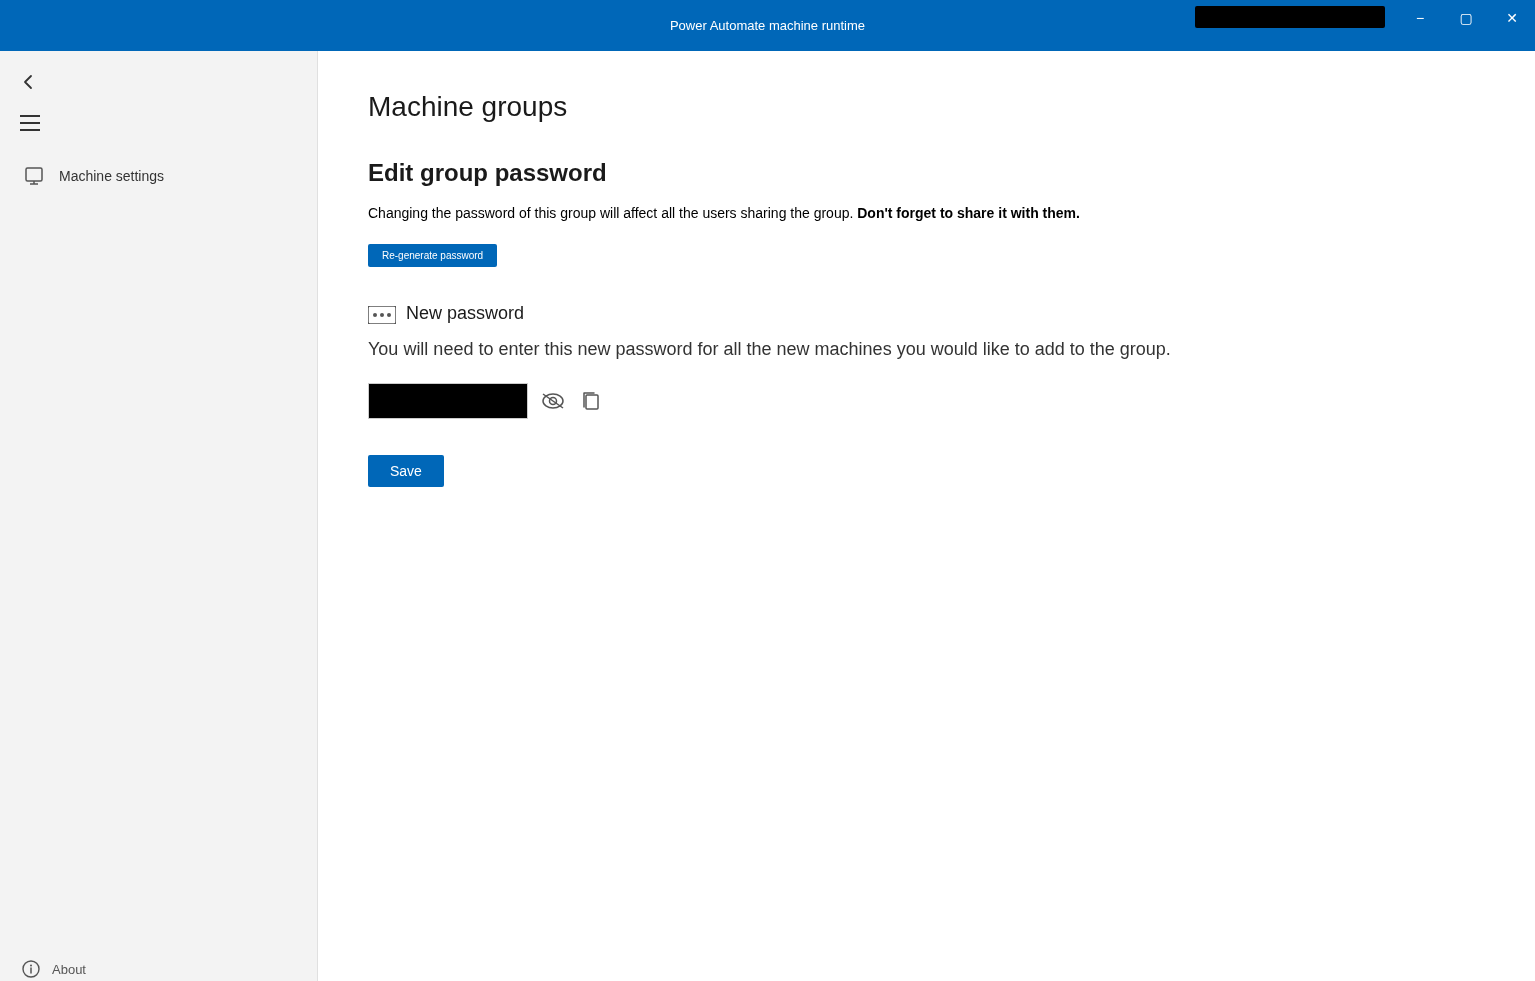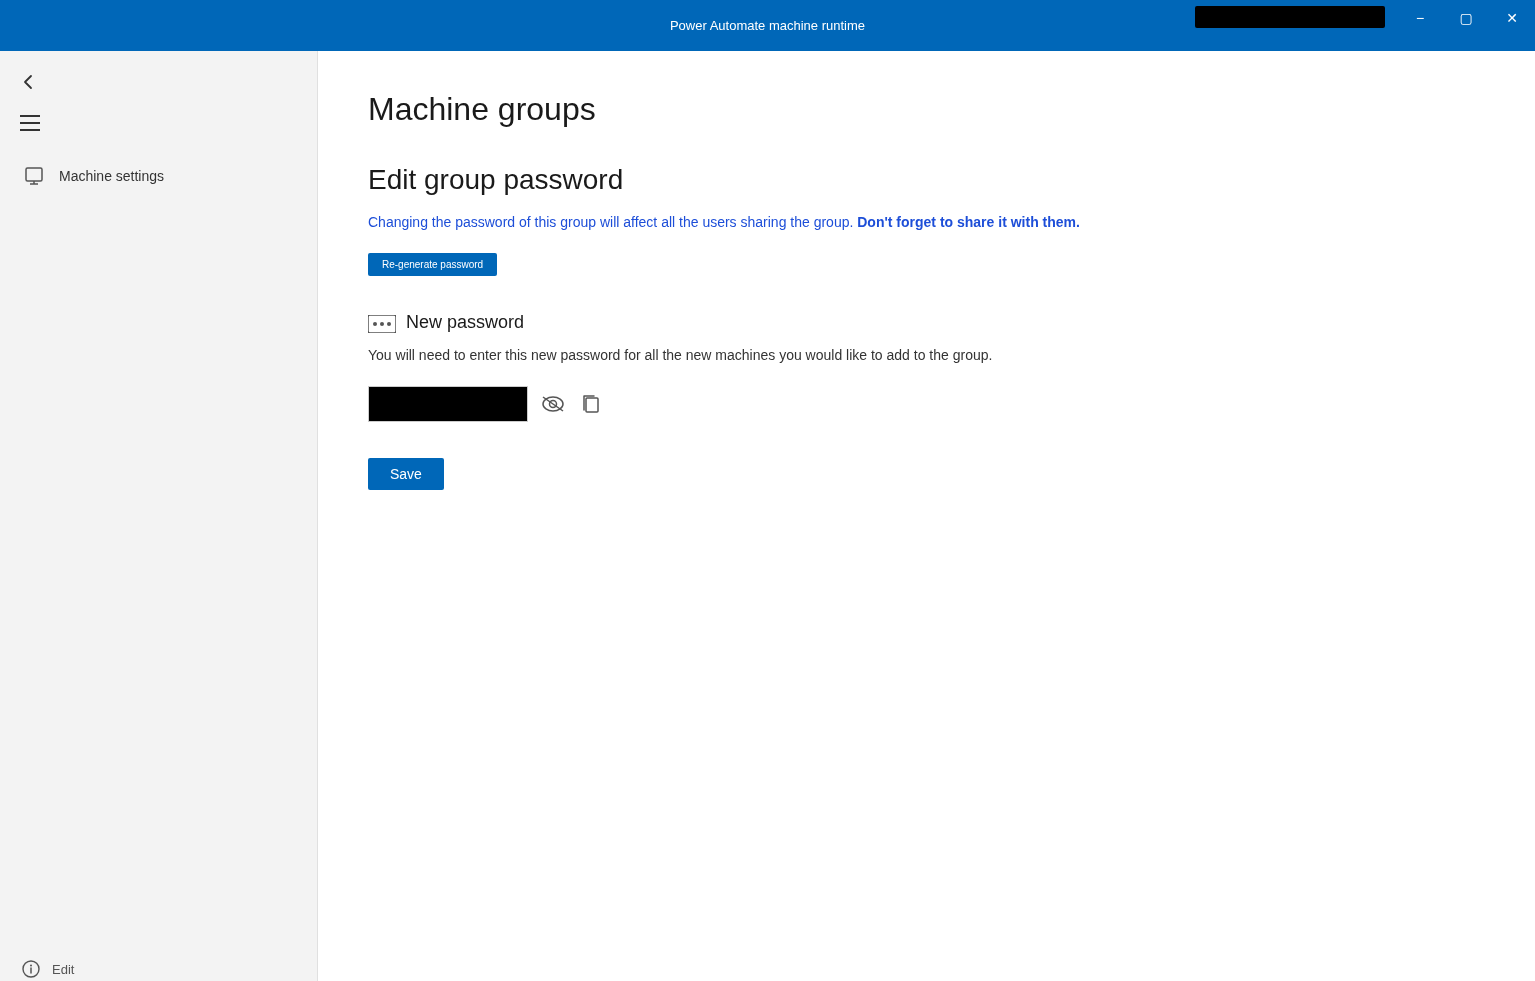--- a/index.html
+++ b/index.html
@@ -124,36 +124,36 @@
 
     
     .main-content {
       flex: 1;
       background: white;
       padding: 40px 50px;
       overflow-y: auto;
     }
 
     .page-title {
-      font-size: 32px;
+      font-size: 28px;
       font-weight: 300;
       color: #1a1a1a;
       margin-bottom: 36px;
     }
 
     .section-title {
-      font-size: 28px;
-      font-weight: 400;
+      font-size: 24px;
+      font-weight: 700;
       color: #1a1a1a;
       margin-bottom: 16px;
     }
 
     .description-text {
       font-size: 14px;
-      color: #1d4ed8;
+      color: #000000;
       margin-bottom: 20px;
       line-height: 1.5;
     }
     .description-text strong {
       font-weight: 700;
     }
 
     .regen-btn {
       background: #0067b8;
       color: white;
@@ -169,21 +169,21 @@
       display: flex;
       align-items: flex-end;
       font-size: 18px;
       font-weight: 400;
       color: #1a1a1a;
       margin-bottom: 12px;
       gap: 10px;
     }
 
     .password-desc {
-      font-size: 14px;
+      font-size: 18px;
       color: #333;
       margin-bottom: 20px;
       line-height: 1.5;
     }
 
     .password-row {
       display: flex;
       align-items: center;
       gap: 10px;
       margin-bottom: 36px;
@@ -272,21 +272,21 @@
     </nav>
 
     <div class="sidebar-bottom">
       <div class="nav-icon">
         <svg width="18" height="18" viewBox="0 0 18 18" fill="none">
           <circle cx="9" cy="9" r="8" stroke="#555" stroke-width="1.4"></circle>
           <line x1="9" y1="8" x2="9" y2="13" stroke="#555" stroke-width="1.5" stroke-linecap="round"></line>
           <circle cx="9" cy="5.5" r="1" fill="#555"></circle>
         </svg>
       </div>
-      <span>Edit</span>
+      <span>About</span>
     </div>
 
   </div>
 
   <div class="main-content">
 
     <h1 class="page-title">Machine groups</h1>
 
     <h2 class="section-title">Edit group password</h2>
 

